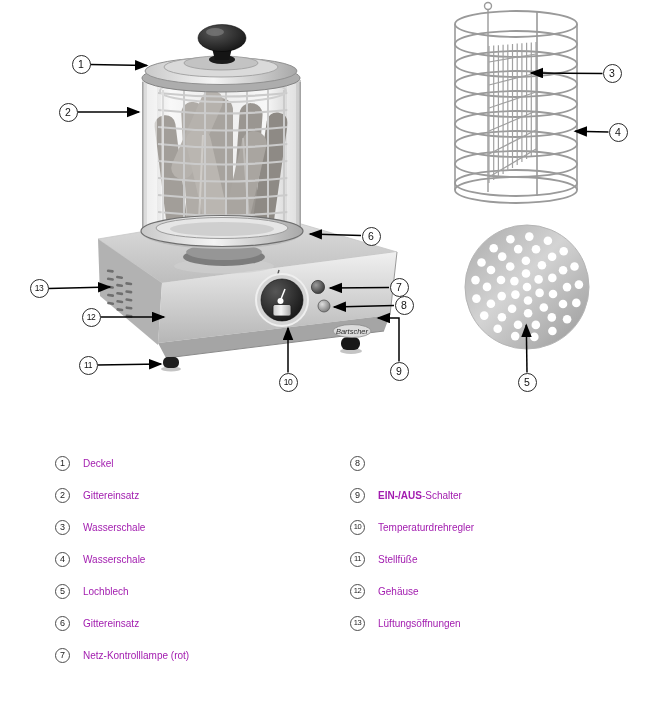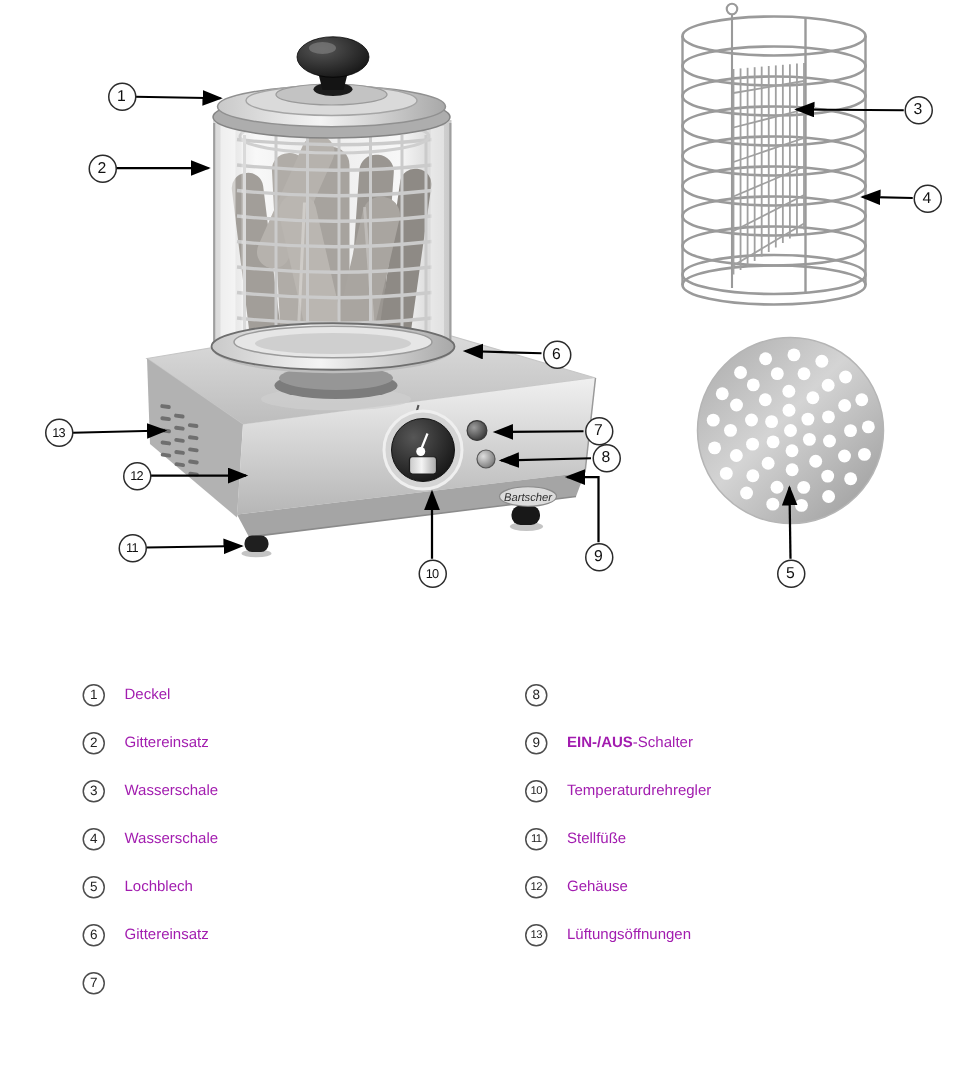--- a/index.html
+++ b/index.html
@@ -342,20 +342,21 @@
     <div class="lrow">
       <span class="lnum">5</span>
       <span class="llabel">Lochblech</span>
     </div>
     <div class="lrow">
       <span class="lnum">6</span>
       <span class="llabel">Gittereinsatz</span>
     </div>
     <div class="lrow">
       <span class="lnum">7</span>
+      <span class="llabel">Netz-Kontrolllampe (rot)</span>
     </div>
   </div>
 
   <div class="legend-col right">
     <div class="lrow">
       <span class="lnum">8</span>
     </div>
     <div class="lrow">
       <span class="lnum">9</span>
       <span class="llabel"><b>EIN-/AUS</b><span>-Schalter</span></span>

